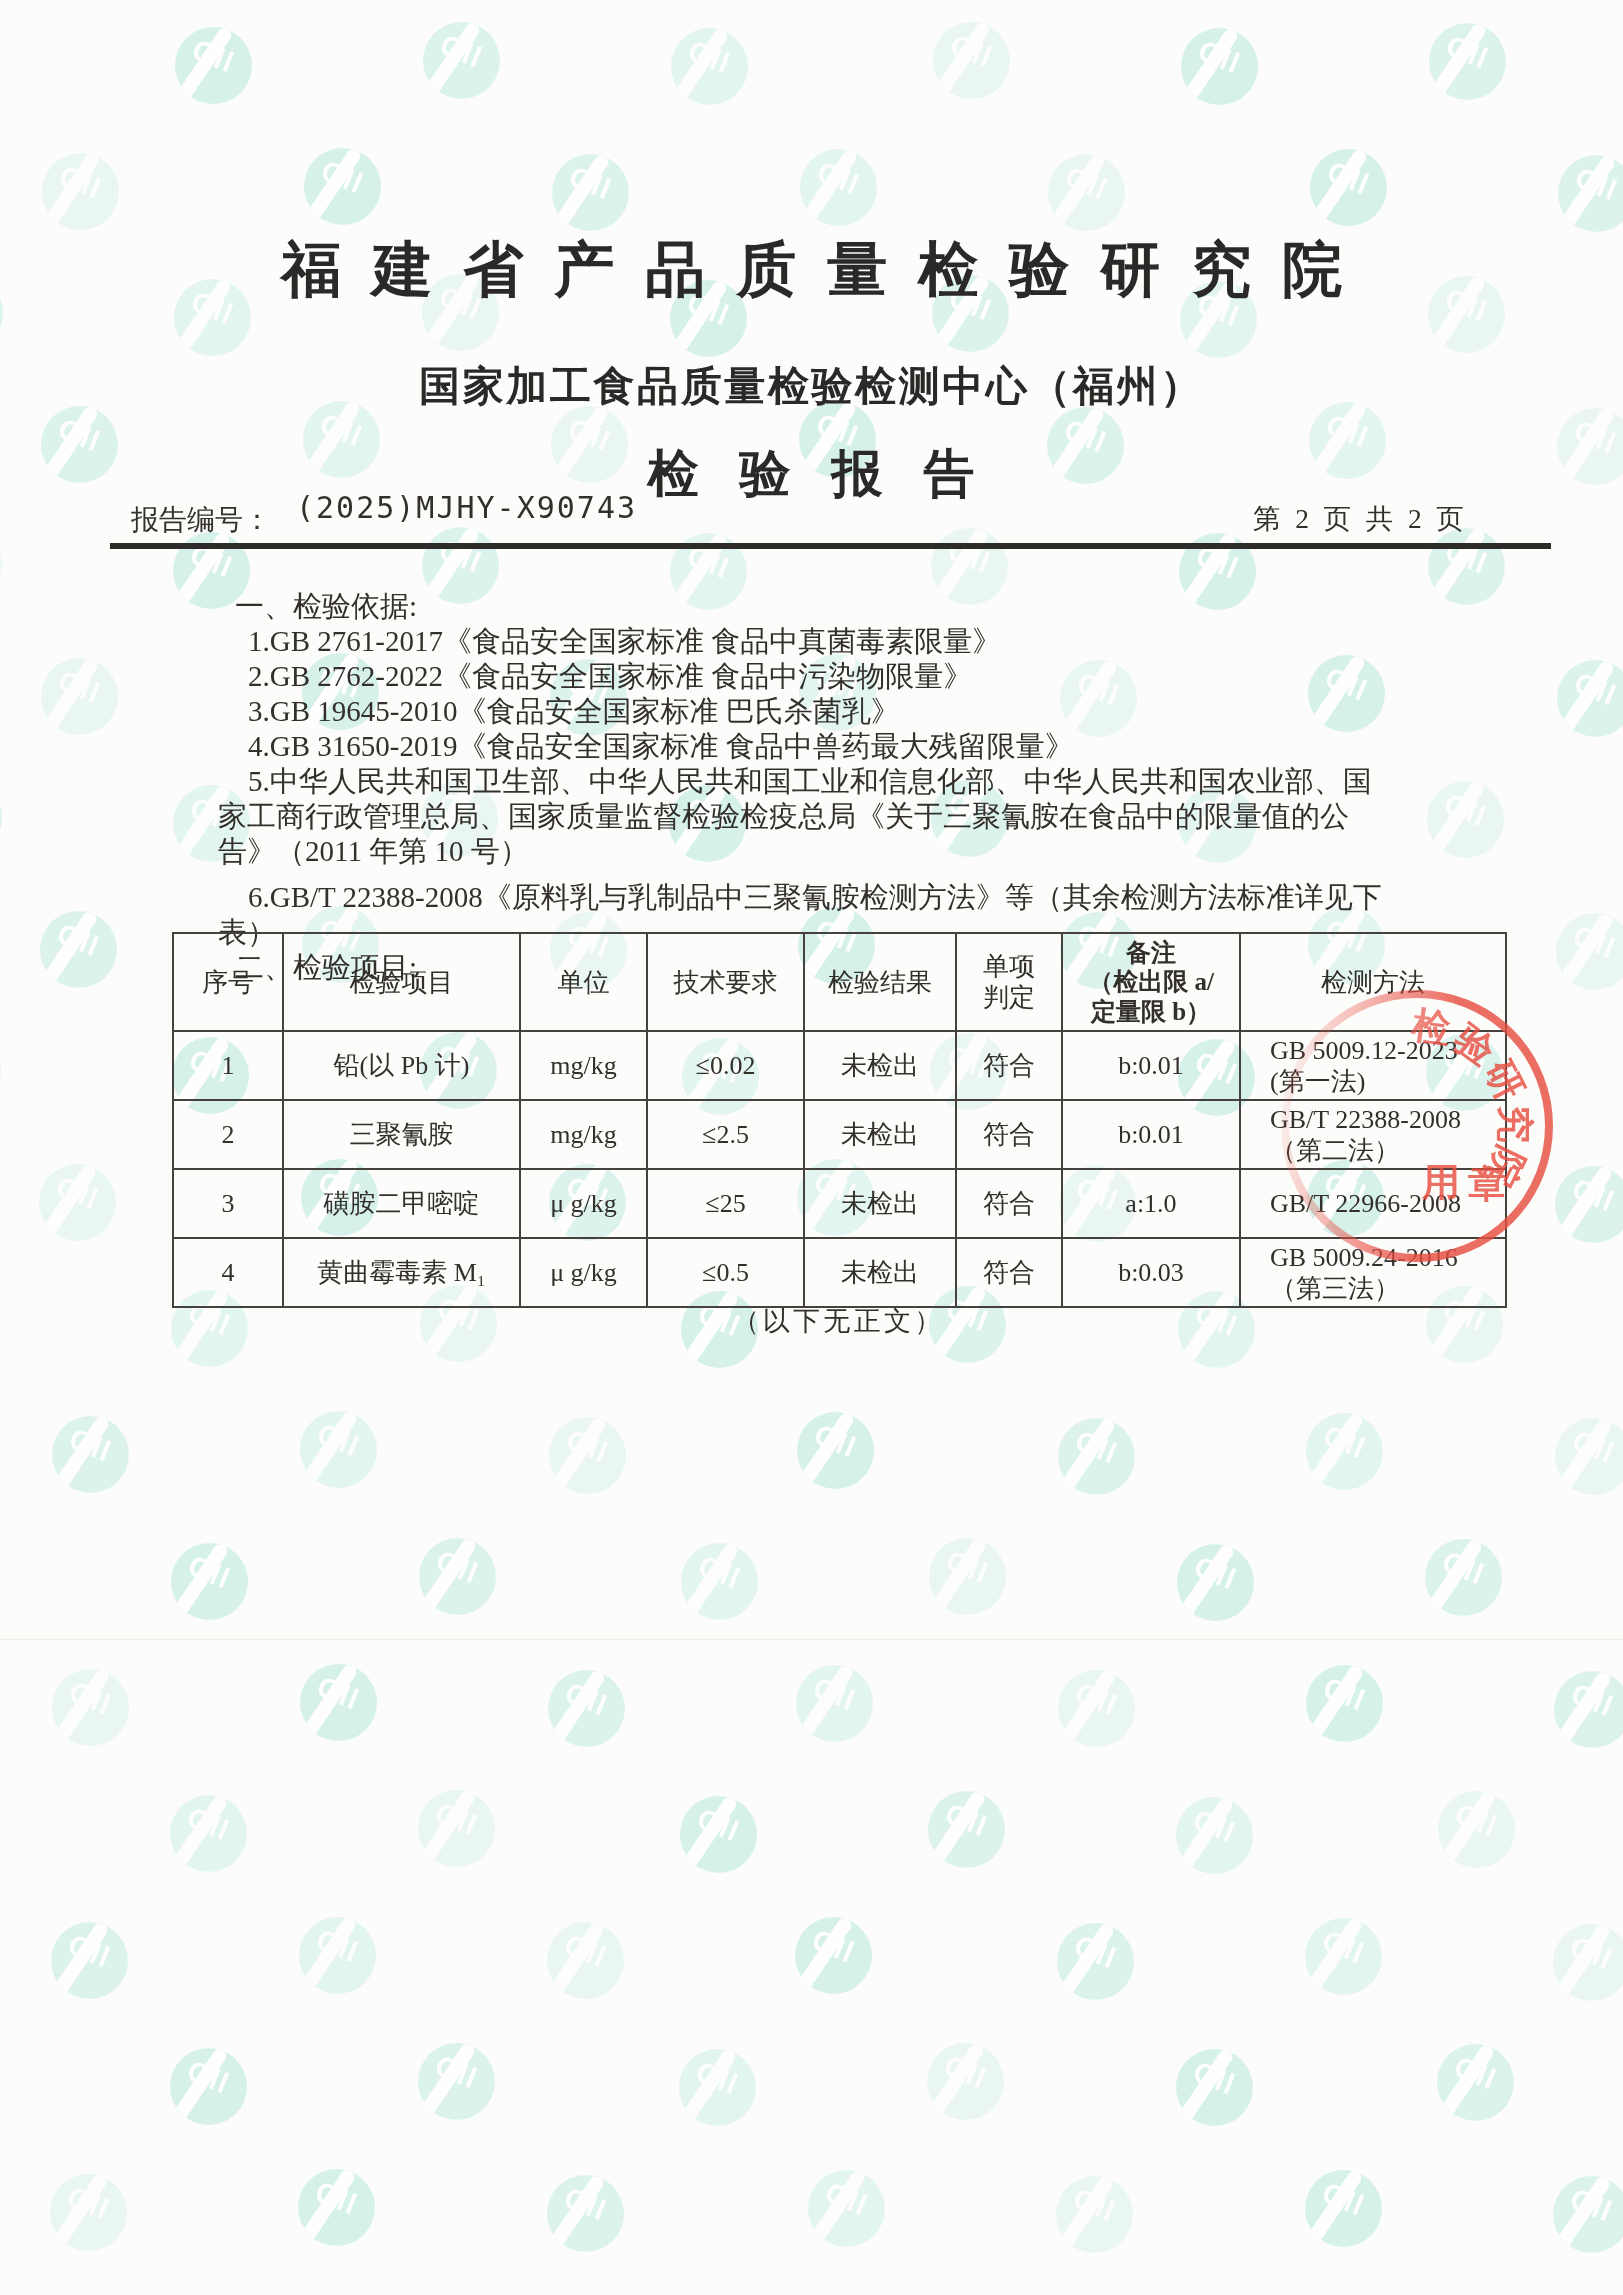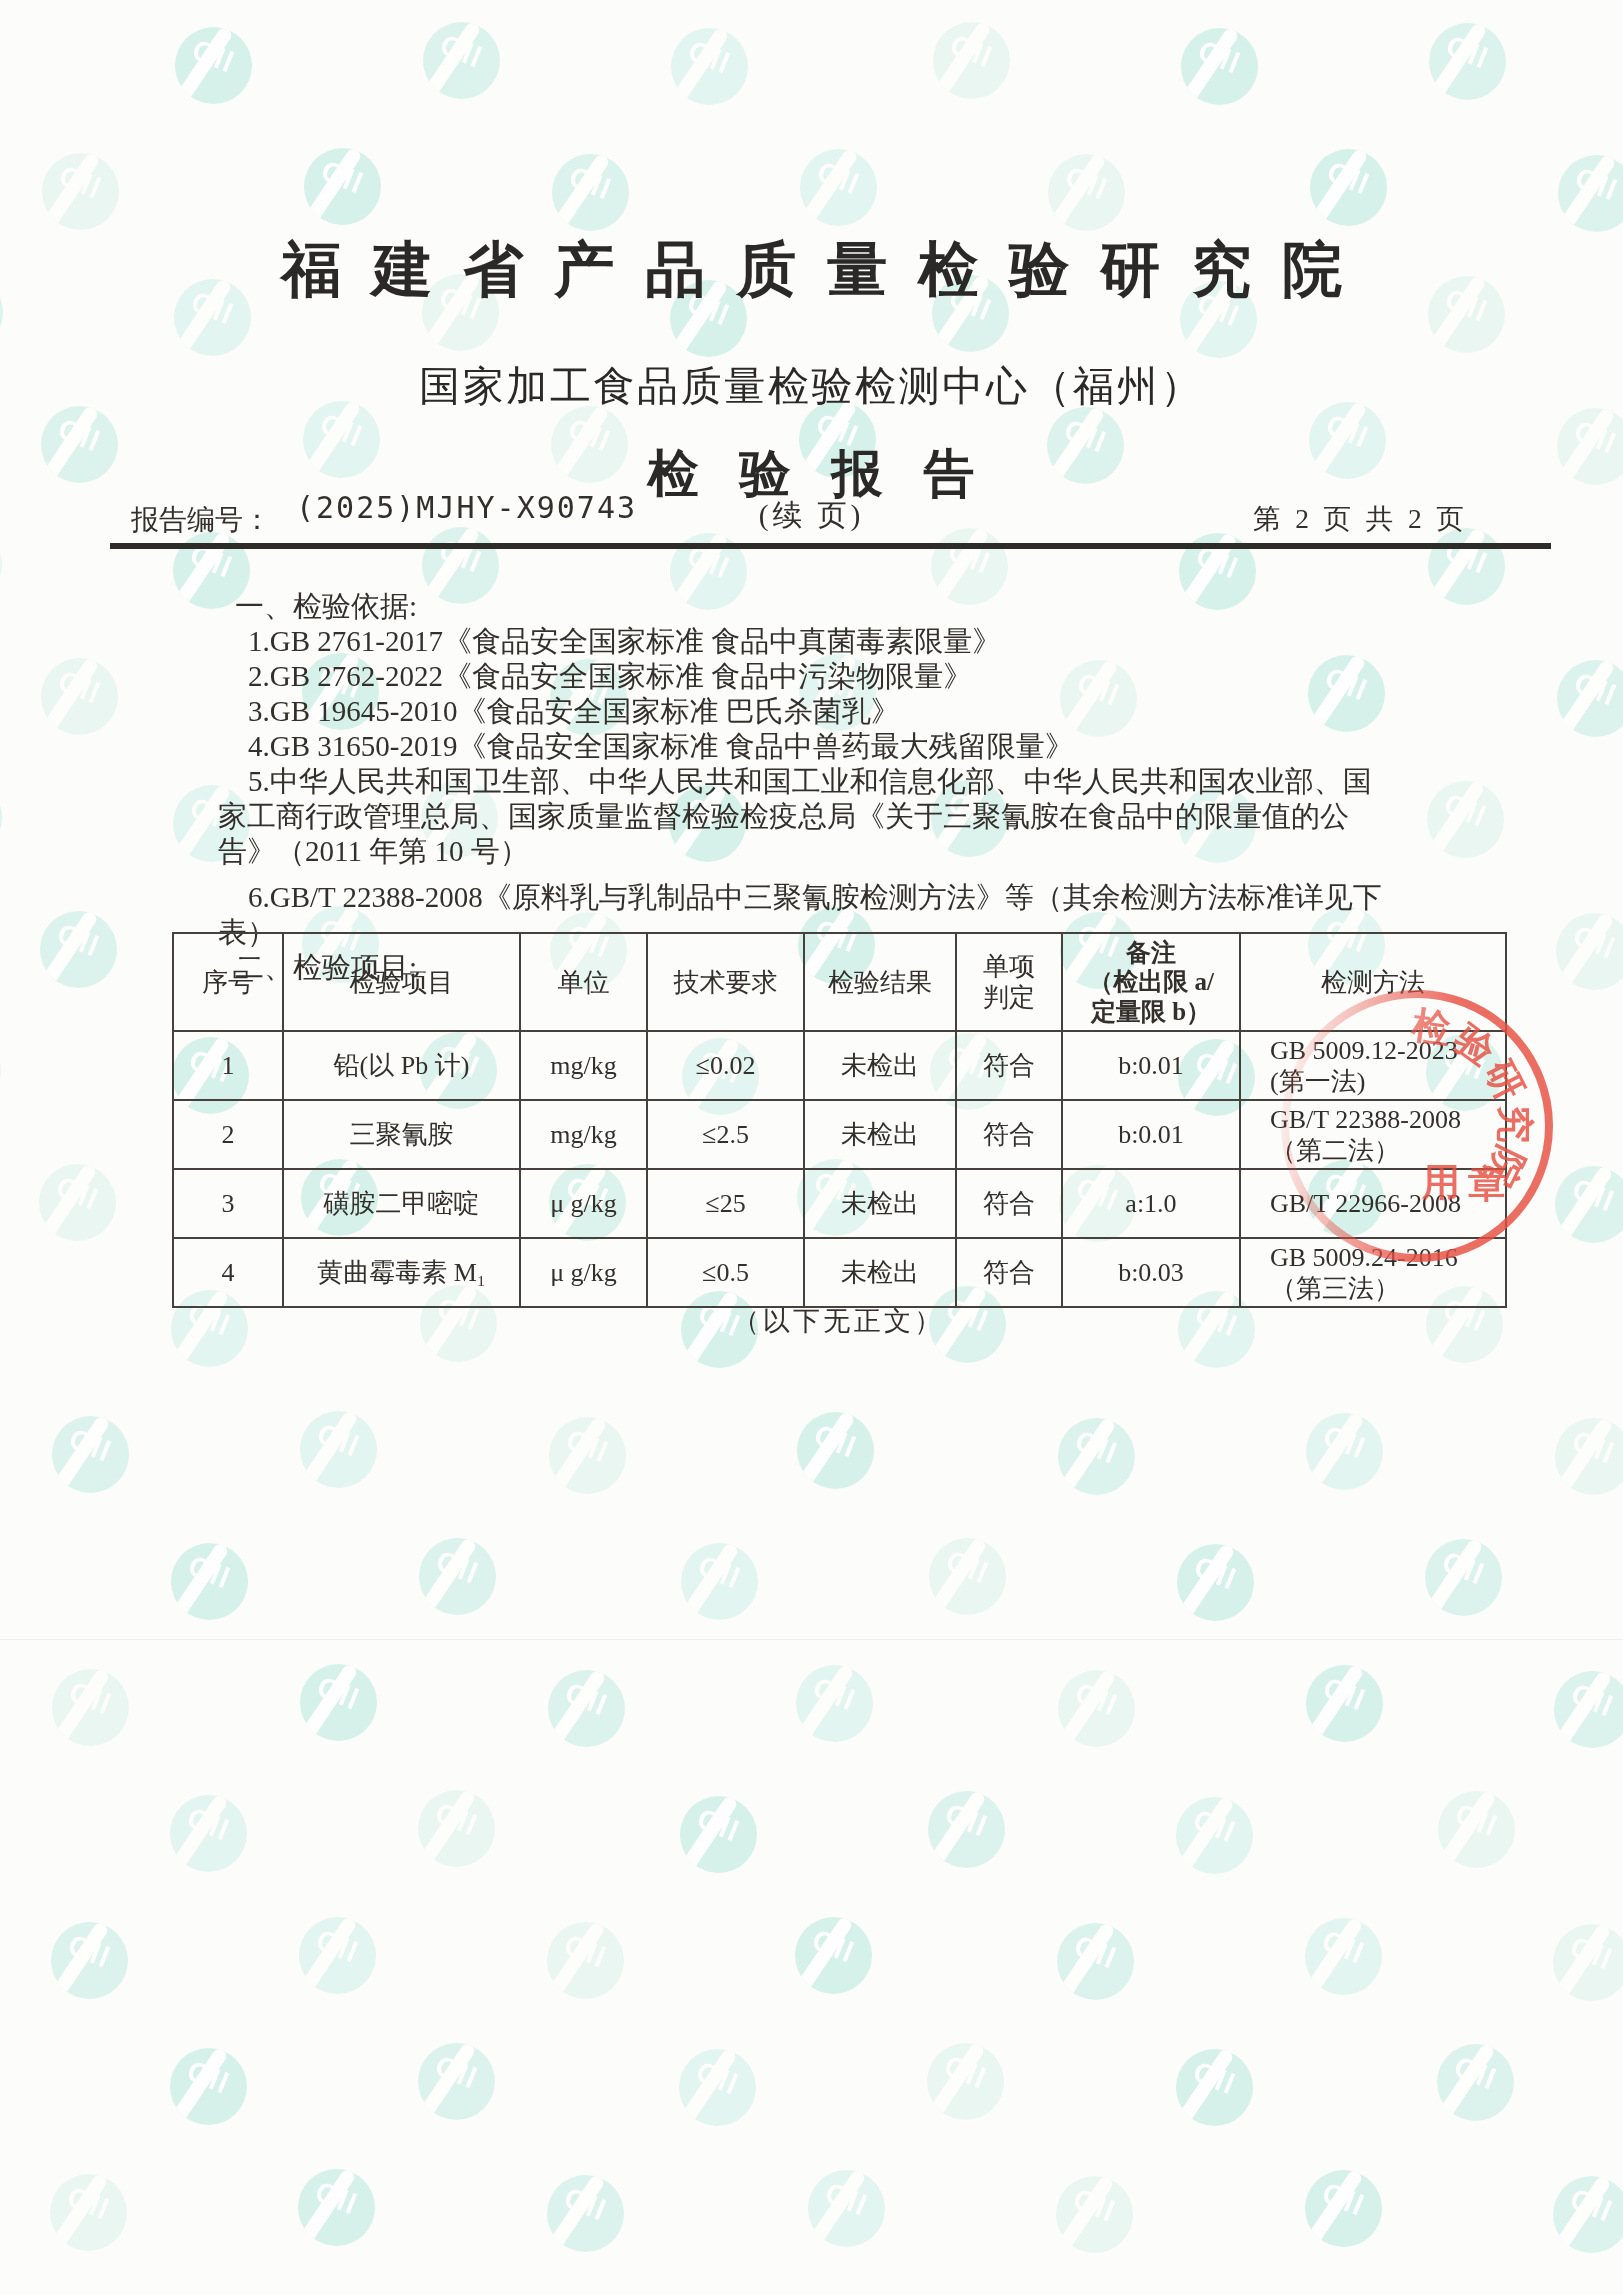--- a/index.html
+++ b/index.html
@@ -21,21 +21,21 @@
     font-weight:bold;font-size:29px;letter-spacing:1.3px;transform:rotate(22deg);}
   
   .content{position:absolute;inset:0;z-index:1;}
   .title-institute{
     position:absolute;top:230px;left:0;width:100%;margin:0;
     text-align:center;font-size:60px;font-weight:700;
     letter-spacing:31px;padding-left:15.7px;color:#2b2927;
   }
   .title-center{
     position:absolute;top:359px;left:0;width:100%;margin:0;
-    text-align:center;font-size:41px;font-weight:400;
+    text-align:center;font-size:41px;font-weight:700;
     letter-spacing:2.6px;color:#2b2927;
   }
   .title-report{
     position:absolute;top:440px;left:0;width:100%;margin:0;
     text-align:center;font-size:51px;font-weight:700;
     letter-spacing:41px;padding-left:20px;color:#2b2927;
   }
   .meta-label{position:absolute;left:131px;top:492px;font-size:28px;margin-top:9px;}
   .meta-value{position:absolute;left:296px;top:490px;font-size:30px;
     font-family:"DejaVu Sans Mono","Liberation Mono",monospace;letter-spacing:2px;}
@@ -559,21 +559,20 @@
     </div>
 
   <div class="content">
 
     <h1 class="title-institute">福建省产品质量检验研究院</h1>
     <h2 class="title-center">国家加工食品质量检验检测中心（福州）</h2>
     <h3 class="title-report">检验报告</h3>
 
     <span class="meta-label">报告编号：</span>
     <span class="meta-value">(2025)MJHY-X90743</span>
-    <span class="meta-continued">(续 页)</span>
     <span class="meta-pageinfo">第 2 页  共 2 页</span>
 
     <div class="head-rule"></div>
 
     <div class="basis">
       <div class="sec-heading">一、检验依据:</div>
       <div class="basis-item">1.GB 2761-2017《食品安全国家标准 食品中真菌毒素限量》</div>
       <div class="basis-item">2.GB 2762-2022《食品安全国家标准 食品中污染物限量》</div>
       <div class="basis-item">3.GB 19645-2010《食品安全国家标准 巴氏杀菌乳》</div>
       <div class="basis-item">4.GB 31650-2019《食品安全国家标准 食品中兽药最大残留限量》</div>

